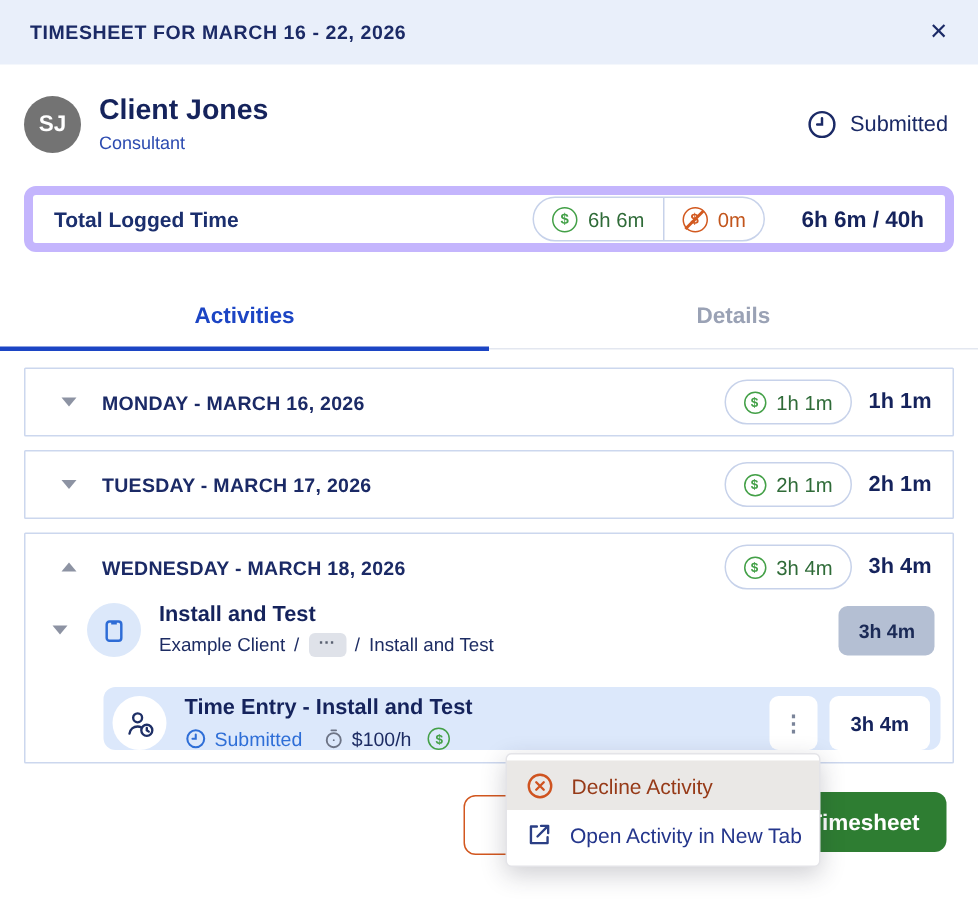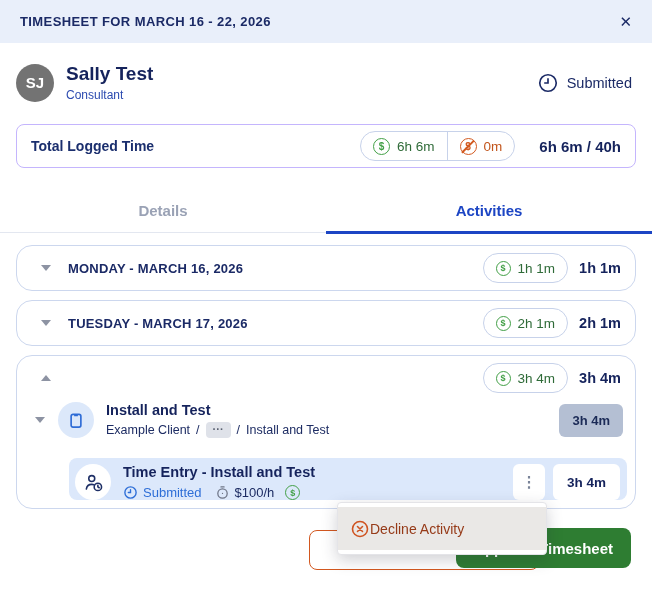--- a/index.html
+++ b/index.html
@@ -14,21 +14,21 @@
 
   
   .user-row { display:flex; align-items:center; padding:20px 20px 6px 16px; }
   .avatar { width:38px; height:38px; border-radius:50%; background:#737373; color:#fff; font-weight:bold; font-size:15px; display:flex; align-items:center; justify-content:center; flex:0 0 auto; }
   .user-names { margin-left:12px; }
   .user-name { font-size:19px; font-weight:bold; color:#15235c; }
   .user-role { font-size:12px; color:#2c4bb0; margin-top:3px; }
   .user-status { margin-left:auto; display:flex; align-items:center; gap:8px; color:#1b2a66; font-size:14.5px; font-weight:500; }
 
   
-  .summary { margin:16px 16px 0; border:1px solid #c4b5fd; border-radius:8px; height:44px; display:flex; align-items:center; padding:0 14px; }
+  .summary { margin:16px 16px 0; border:6px solid #c4b5fd; border-radius:8px; height:44px; display:flex; align-items:center; padding:0 14px; }
   .summary-label { font-size:14px; font-weight:bold; color:#1b2f6e; }
   .pill { margin-left:auto; display:flex; align-items:center; border:1px solid #c7d2ea; border-radius:16px; height:30px; overflow:hidden; }
   .pill-seg { display:flex; align-items:center; gap:7px; padding:0 12px; font-size:13.5px; height:100%; }
   .pill-seg + .pill-seg { border-left:1px solid #c7d2ea; }
   .pill-seg.billable { color:#2f6b38; }
   .pill-seg.nonbillable { color:#c2551c; }
   .summary-total { font-size:15px; font-weight:bold; color:#15235c; margin-left:24px; }
 
   .dollar { width:17px; height:17px; border-radius:50%; display:flex; align-items:center; justify-content:center; font-size:10px; font-weight:bold; flex:0 0 auto; position:relative; }
   .dollar.green { border:1.5px solid #43a047; color:#43a047; }
@@ -37,21 +37,21 @@
   .dollar.orange::after { content:''; position:absolute; width:1.5px; height:17px; background:#d2591f; transform:rotate(45deg); }
 
   
   .tabs { display:flex; margin-top:22px; border-bottom:1px solid #e3e7f0; }
   .tab { flex:1; text-align:center; padding:12px 0 13px; font-size:15px; font-weight:bold; color:#9aa2b5; position:relative; cursor:pointer; }
   .tab.active { color:#1c45c4; }
   .tab.active::after { content:''; position:absolute; left:0; right:0; bottom:-2px; height:3px; background:#1c45c4; }
 
   
   .days { padding:12px 16px 0; }
-  .day-card { border:1px solid #ccd7ee; border-radius:16px; margin-bottom:9px; background:#fff; }
+  .day-card { border:1px solid #ccd7ee; border-radius:1px; margin-bottom:9px; background:#fff; }
   .day-head { height:44px; display:flex; align-items:center; padding:0 14px 0 12px; }
   .caret { width:0; height:0; border-left:5px solid transparent; border-right:5px solid transparent; margin:0 17px 0 12px; flex:0 0 auto; }
   .caret.down { border-top:6px solid #8d93a3; }
   .caret.up { border-bottom:6px solid #8d93a3; }
   .caret.sm { margin:0 13px 0 6px; }
   .day-label { font-size:13px; font-weight:bold; color:#1b2a66; letter-spacing:.2px; }
   .day-right { margin-left:auto; display:flex; align-items:center; gap:11px; }
   .day-pill { border:1px solid #c7d2ea; border-radius:16px; height:30px; display:flex; align-items:center; gap:7px; padding:0 12px; color:#2f6b38; font-size:13.5px; }
   .day-total { font-size:14.5px; font-weight:bold; color:#15235c; }
 
@@ -74,40 +74,40 @@
   .entry-actions { margin-left:auto; display:flex; align-items:center; gap:8px; }
   .kebab-btn { width:32px; height:36px; background:#fff; border-radius:6px; display:flex; align-items:center; justify-content:center; color:#7a8499; font-size:15px; font-weight:bold; cursor:pointer; letter-spacing:0; }
   .entry-badge { background:#fff; border-radius:6px; height:36px; display:flex; align-items:center; padding:0 14px; font-size:13.5px; font-weight:bold; color:#15235c; }
 
   
   .btn-outline-hidden { position:absolute; left:309px; top:530px; width:230px; height:40px; border:1px solid #d2571f; border-radius:8px; background:#fff; z-index:1; }
   .btn-approve { position:absolute; top:528px; right:21px; height:40px; background:#2e7d32; color:#fff; border:none; border-radius:8px; font-size:15px; font-weight:bold; display:flex; align-items:center; padding:0 18px; z-index:2; font-family:"Liberation Sans",sans-serif; cursor:pointer; white-space:nowrap; }
 
   
   .context-menu { position:absolute; left:337px; top:502px; width:210px; background:#fff; border:1px solid #e4e4e8; border-radius:4px; box-shadow:0 5px 16px rgba(40,40,60,.22); padding:4px 0; z-index:10; }
-  .menu-item { display:flex; align-items:center; height:43px; padding:0 12px; font-size:14px; cursor:pointer; white-space:nowrap; }
+  .menu-item { display:flex; align-items:center; gap:11px; height:33px; padding:0 12px; font-size:14px; cursor:pointer; white-space:nowrap; }
   .menu-item.decline { background:#eae8e6; color:#963a18; font-weight:500; }
   .menu-item.open-tab { color:#24368c; font-weight:500; }
 
   svg { display:block; }
 </style>
 </head>
 <body>
 
 <div class="modal">
 
   <div class="modal-header">
     <div class="modal-title">TIMESHEET FOR MARCH 16 - 22, 2026</div>
     <div class="close-btn">✕</div>
   </div>
 
   <div class="user-row">
     <div class="avatar">SJ</div>
     <div class="user-names">
-      <div class="user-name">Sally Test</div>
+      <div class="user-name">Client Jones</div>
       <div class="user-role">Consultant</div>
     </div>
     <div class="user-status">
       <span>
         <svg width="22" height="22" viewBox="0 0 24 24" fill="none" stroke="#1b2a66" stroke-width="1.8" stroke-linecap="round">
             <circle cx="12" cy="12" r="9"></circle>
             <path d="M12 7.5v4.5H8.5"></path>
           </svg>
       </span>
       <span>Submitted</span>
@@ -123,22 +123,22 @@
       </div>
       <div class="pill-seg nonbillable">
         <span class="dollar orange">$</span>
         <span>0m</span>
       </div>
     </div>
     <div class="summary-total">6h 6m / 40h</div>
   </div>
 
   <div class="tabs">
+    <div class="tab active">Activities</div>
     <div class="tab">Details</div>
-    <div class="tab active">Activities</div>
   </div>
 
   <div class="days">
 
     <div class="day-card">
       <div class="day-head">
         <span class="caret down"></span>
         <span class="day-label">MONDAY - MARCH 16, 2026</span>
         <span class="day-right">
           <span class="day-pill">
@@ -160,20 +160,21 @@
             <span>2h 1m</span>
           </span>
           <span class="day-total">2h 1m</span>
         </span>
       </div>
     </div>
 
     <div class="day-card">
       <div class="day-head">
         <span class="caret up"></span>
+        <span class="day-label">WEDNESDAY - MARCH 18, 2026</span>
         <span class="day-right">
           <span class="day-pill">
             <span class="dollar green small">$</span>
             <span>3h 4m</span>
           </span>
           <span class="day-total">3h 4m</span>
         </span>
       </div>
 
       <div class="activity-row">
@@ -247,15 +248,25 @@
   <div class="context-menu">
     <div class="menu-item decline">
       <span>
         <svg width="20" height="20" viewBox="0 0 24 24" fill="none" stroke="#cf5320" stroke-width="1.9" stroke-linecap="round">
             <circle cx="12" cy="12" r="9"></circle>
             <path d="M9 9l6 6M15 9l-6 6"></path>
           </svg>
       </span>
       <span>Decline Activity</span>
     </div>
+    <div class="menu-item open-tab">
+      <span>
+        <svg width="19" height="19" viewBox="0 0 24 24" fill="none" stroke="#2b3f85" stroke-width="2" stroke-linecap="round" stroke-linejoin="round">
+            <path d="M10 5H5v14h14v-5"></path>
+            <path d="M13.5 4.5H19.5V10.5"></path>
+            <path d="M19 5l-8.5 8.5"></path>
+          </svg>
+      </span>
+      <span>Open Activity in New Tab</span>
+    </div>
   </div>
 
 </div>
 
 </body></html>

